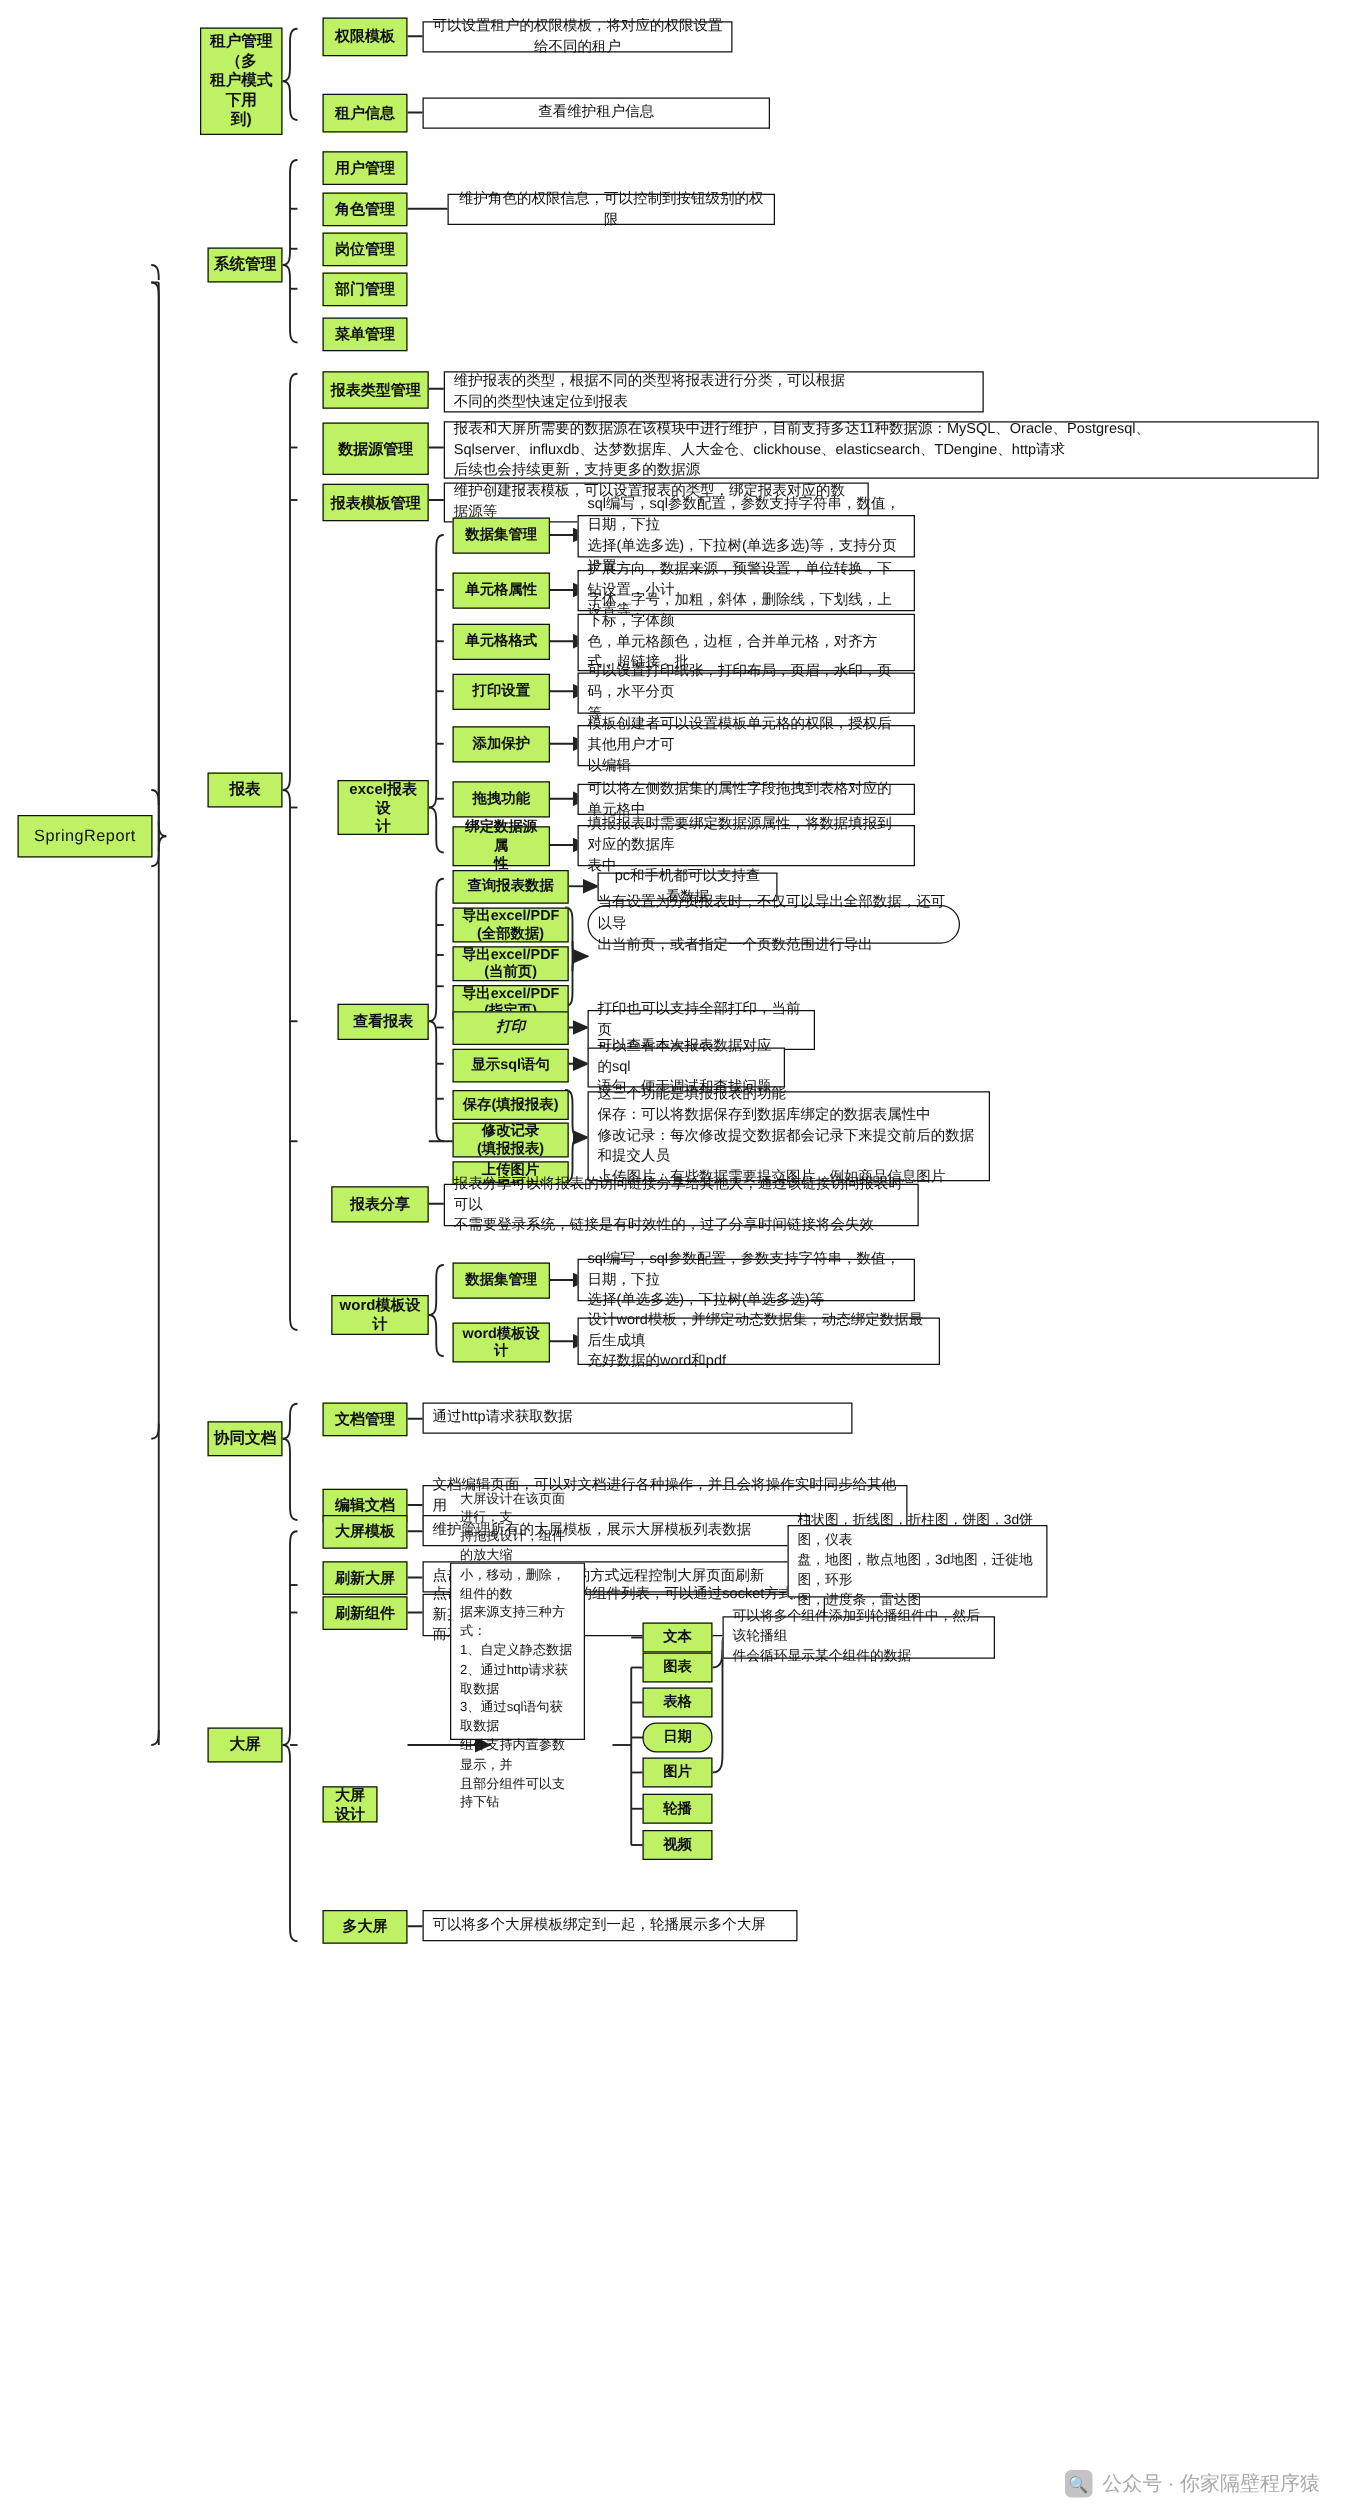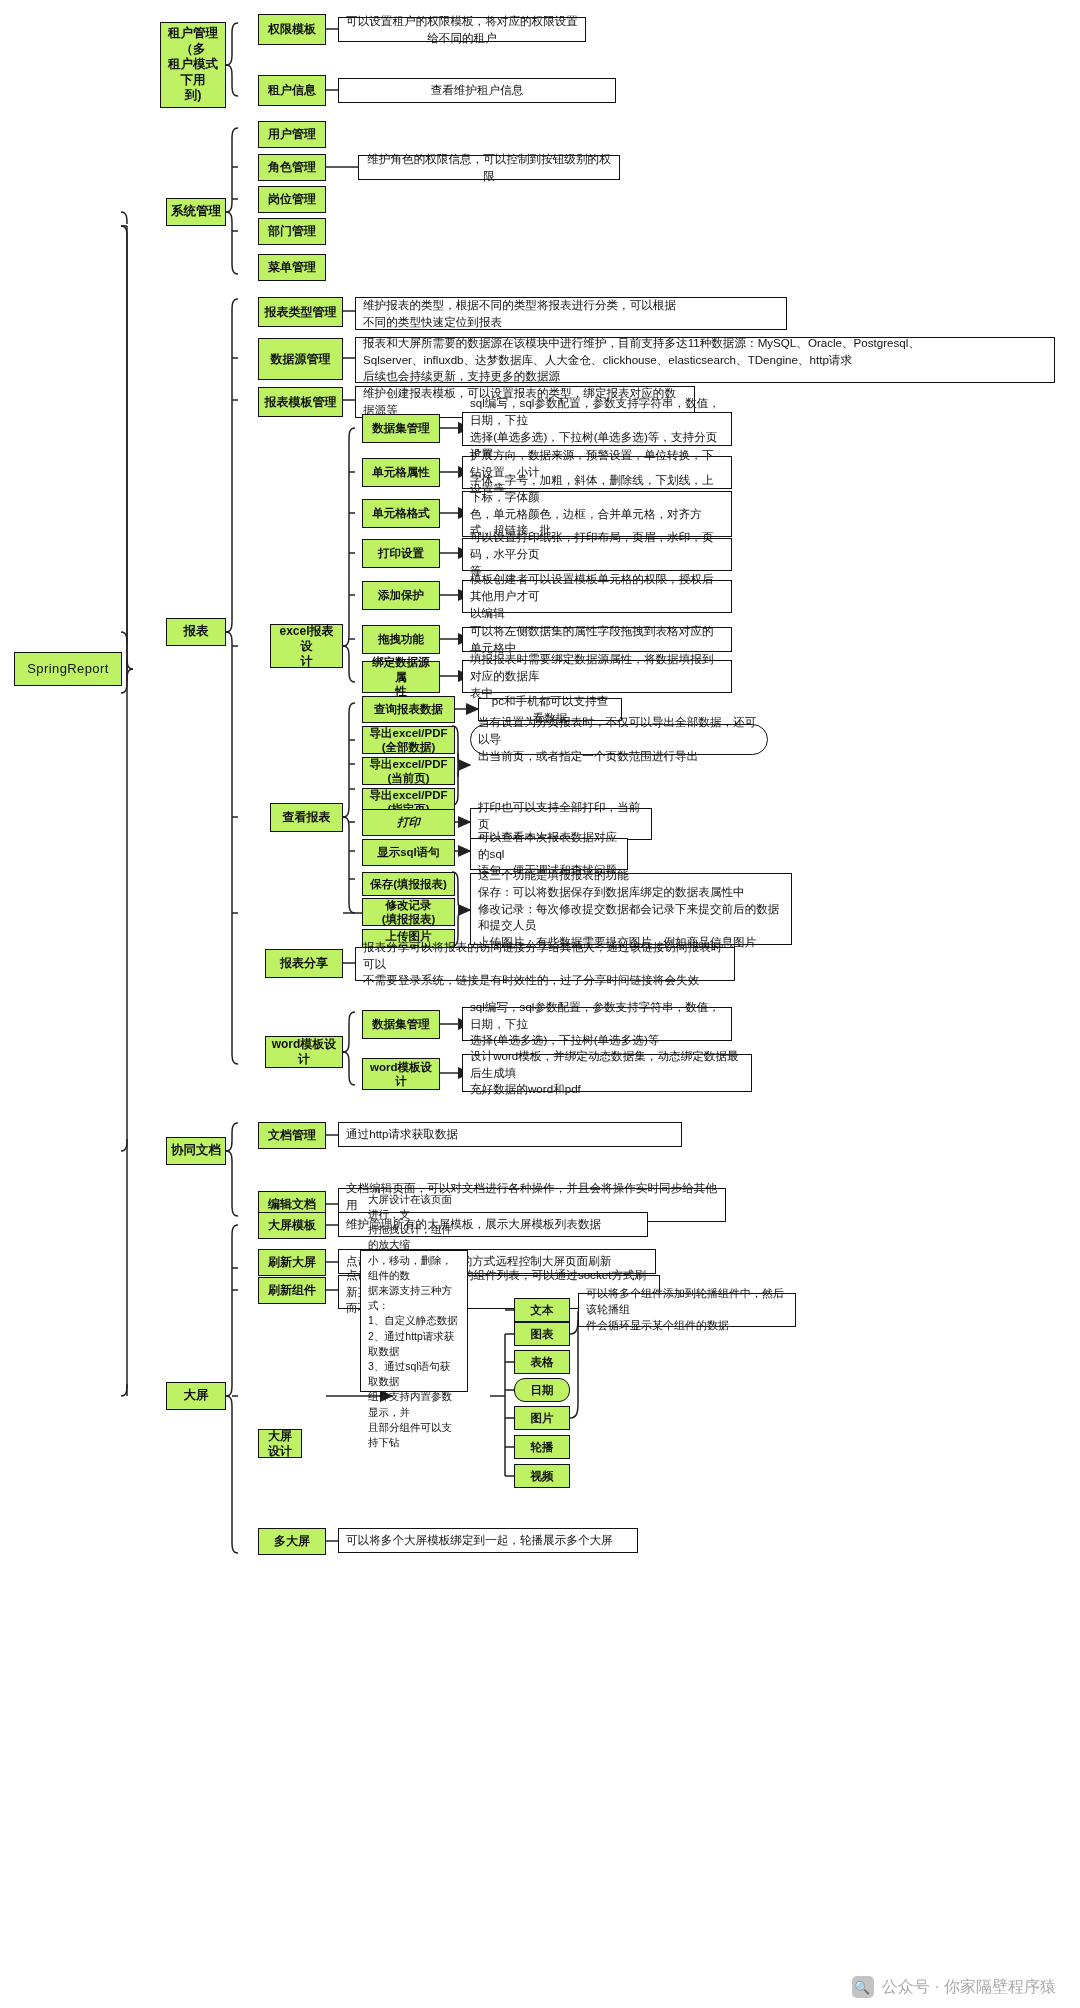--- a/index.html
+++ b/index.html
@@ -341,20 +341,23 @@
   <div class="node lvl2" style="left:258px; top:1212px; width:68px; height:27px;">大屏模板</div>
   <div class="desc left" style="left:338px; top:1212px; width:310px; height:25px;">维护管理所有的大屏模板，展示大屏模板列表数据</div>
 
   <div class="node lvl2" style="left:258px; top:1249px; width:68px; height:27px;">刷新大屏</div>
   <div class="desc left" style="left:338px; top:1249px; width:318px; height:25px;">点击后，会通过socket的方式远程控制大屏页面刷新</div>
 
   <div class="node lvl2" style="left:258px; top:1277px; width:68px; height:27px;">刷新组件</div>
   <div class="desc left" style="left:338px; top:1275px; width:322px; height:34px;">点击后，会跳转到大屏的组件列表，可以通过socket方式刷新某个组件，
 而不是整个页面刷新</div>
 
+  <div class="desc left" style="left:630px; top:1220px; width:208px; height:58px; font-size:11px;">柱状图，折线图，折柱图，饼图，3d饼图，仪表
+盘，地图，散点地图，3d地图，迁徙地图，环形
+图，进度条，雷达图</div>
 
   <div class="desc left" style="left:578px; top:1293px; width:218px; height:34px; font-size:11px;">可以将多个组件添加到轮播组件中，然后该轮播组
 件会循环显示某个组件的数据</div>
 
   <div class="node lvl2" style="left:258px; top:1429px; width:44px; height:29px;">大屏设计</div>
   <div class="desc left" style="left:360px; top:1250px; width:108px; height:142px; font-size:10.5px;">大屏设计在该页面进行，支
 持拖拽设计，组件的放大缩
 小，移动，删除，组件的数
 据来源支持三种方式：
 1、自定义静态数据

